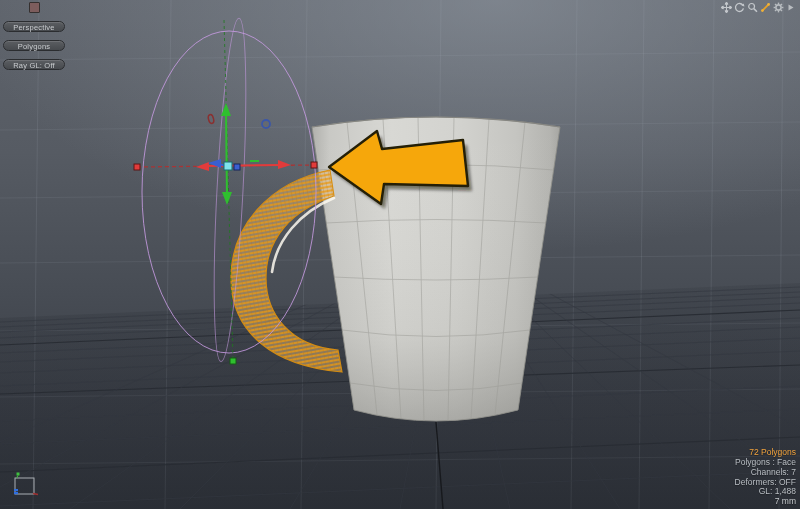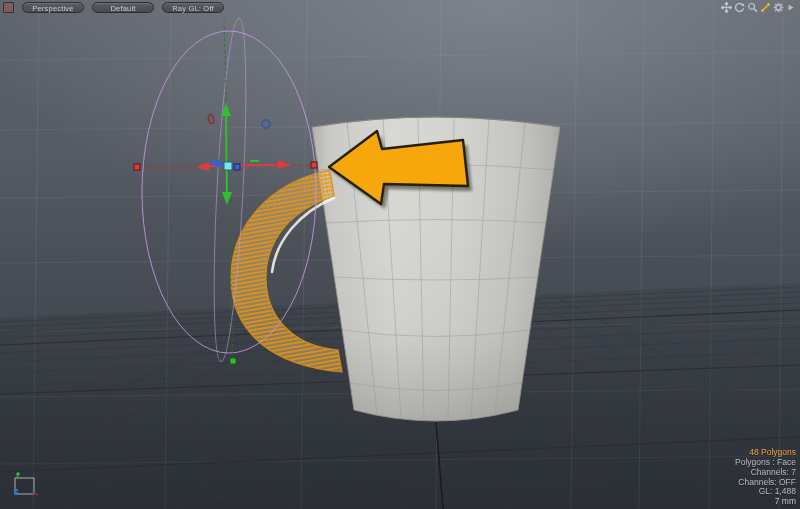--- a/index.html
+++ b/index.html
@@ -5,21 +5,21 @@
   html,body{margin:0;padding:0;background:#222;}
   .viewport{
     position:relative;width:800px;height:509px;overflow:hidden;
     font-family:"Liberation Sans",sans-serif;
     background:
       radial-gradient(120% 90% at 62% 0%, rgba(150,158,168,.55) 0%, rgba(150,158,168,0) 55%),
       linear-gradient(#5f646c 0%, #565b63 30%, #474c54 58%, #3a3e46 80%, #31353c 100%);
   }
   svg.scene{position:absolute;inset:0;display:block;}
   
-  .vp-controls{position:absolute;top:2px;left:3px;display:flex;align-items:center;gap:8px;z-index:20;}
+  .vp-controls{position:absolute;top:2px;left:3px;display:flex;align-items:center;gap:8px;z-index:20;flex-direction:column;}
   .vp-chip{width:9px;height:9px;background:#7d5d5d;border:1px solid #35302f;border-radius:1px;}
   .vp-pill{
     min-width:62px;height:11px;line-height:11px;padding:0 8px;text-align:center;
     font-size:7.5px;color:#c9cccf;letter-spacing:.2px;
     background:linear-gradient(#5b5e62,#474a4e);
     border:1px solid #2b2d30;border-radius:7px;
     box-shadow:inset 0 1px 0 rgba(255,255,255,.12);
     cursor:default;white-space:nowrap;
   }
   
@@ -194,21 +194,21 @@
 
     <g>
       <polygon points="333,172 381,136 386,154 467,145 472,191 388,189 385,209" fill="rgba(18,16,6,0.5)" filter="url(#soft)"></polygon>
       <polygon points="329,167 377,131 382,149 463,140 468,186 384,184 381,204" fill="#f6a70b" stroke="#241f07" stroke-width="2.4" stroke-linejoin="round"></polygon>
     </g>
   </svg>
 
   <div class="vp-controls">
     <span class="vp-chip"></span>
     <button class="vp-pill">Perspective</button>
-    <button class="vp-pill">Default</button>
+    <button class="vp-pill">Polygons</button>
     <button class="vp-pill">Ray GL: Off</button>
   </div>
 
   <div class="vp-toolbar">
     <span class="tool-btn">
       <svg width="11" height="11" viewBox="0 0 11 11" stroke="#c3c7cb" stroke-width="1" fill="#c3c7cb">
         <line x1="5.5" y1="1.5" x2="5.5" y2="9.5"></line>
           <line x1="1.5" y1="5.5" x2="9.5" y2="5.5"></line>
         <polygon points="5.5,0 4,2.2 7,2.2"></polygon>
           <polygon points="5.5,11 4,8.8 7,8.8"></polygon>
@@ -251,24 +251,24 @@
       </svg>
       </span>
     <span class="tool-btn">
       <svg width="8" height="11" viewBox="0 0 8 11">
           <polygon points="1.5,2.5 6.5,5.5 1.5,8.5" fill="#b8bcc0"></polygon>
         </svg>
     </span>
   </div>
 
   <div class="stats">
-    <div class="highlight">48 Polygons</div>
+    <div class="highlight">72 Polygons</div>
     <div>Polygons : Face</div>
     <div>Channels: 7</div>
-    <div>Channels: OFF</div>
+    <div>Deformers: OFF</div>
     <div>GL: 1,488</div>
     <div class="dim">7 mm</div>
   </div>
 
   <div class="axis-widget">
     <svg width="28" height="26" viewBox="0 0 28 26">
       <rect x="3" y="7" width="19" height="16" fill="none" stroke="#c9ced3" stroke-width="1" opacity="0.8"></rect>
       <rect x="4.5" y="1.5" width="3" height="3" fill="#3fbf3f"></rect>
       <line x1="6" y1="4.5" x2="4.5" y2="7" stroke="#3fbf3f" stroke-width="1"></line>
       <rect x="2" y="18" width="4" height="2.2" fill="#2f6fe0"></rect>

